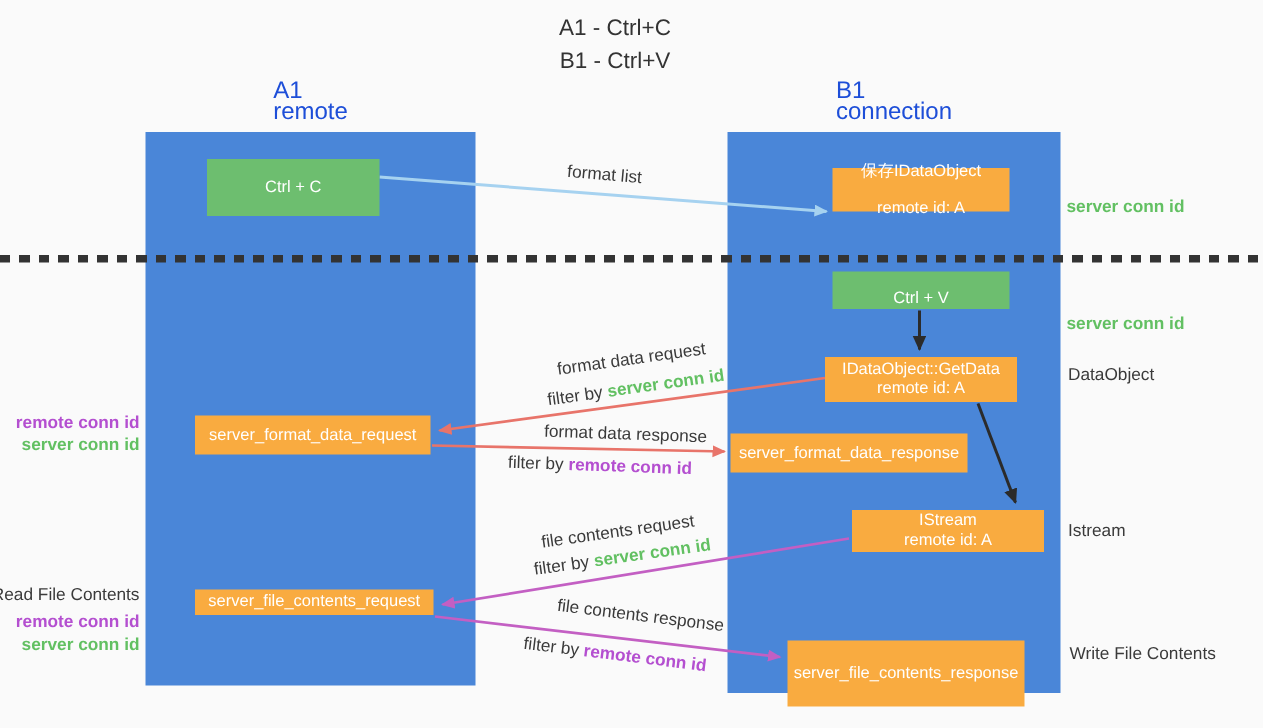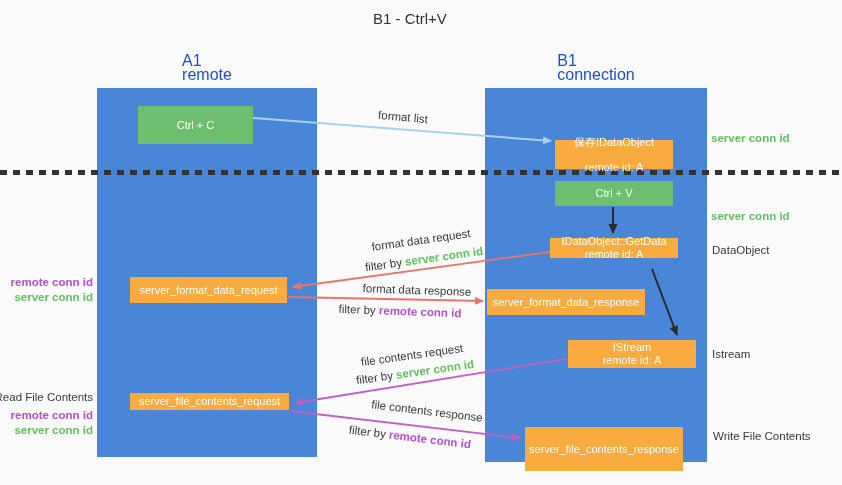--- a/index.html
+++ b/index.html
@@ -63,20 +63,21 @@
   .side-label.right-align { text-align:right; }
   .conn-green  { color:#62c062; font-weight:bold; }
   .conn-purple { color:#b44fd0; font-weight:bold; }
 </style>
 </head>
 <body>
 
 <div id="canvas">
 
   <div class="title">
+    <div>A1 - Ctrl+C</div>
     <div>B1 - Ctrl+V</div>
   </div>
 
   <div class="lane-header" style="left:207px;">
     <div>A1</div>
     <div>remote</div>
   </div>
   <div class="lane-header" style="left:596px;">
     <div>B1</div>
     <div>connection</div>
@@ -108,30 +109,30 @@
     <line x1="550" y1="252" x2="293" y2="287" stroke="#e8746a" stroke-width="1.8" marker-end="url(#ah-salmon)"></line>
     <line x1="288" y1="297" x2="483" y2="301" stroke="#e8746a" stroke-width="1.8" marker-end="url(#ah-salmon)"></line>
     <line x1="566" y1="359" x2="295" y2="403" stroke="#c35fc3" stroke-width="1.8" marker-end="url(#ah-magenta)"></line>
     <line x1="290" y1="411" x2="520" y2="438" stroke="#c35fc3" stroke-width="1.8" marker-end="url(#ah-magenta)"></line>
   </svg>
 
   <div class="node green" style="left:138px; top:106px; width:115px; height:38px;">
     <span>Ctrl + C</span>
   </div>
 
-  <div class="node orange" style="left:555px; top:140px; width:118px; height:29px;gap:12px;">
+  <div class="node orange" style="left:555px; top:112px; width:118px; height:29px;gap:12px;">
     <span>保存IDataObject</span>
     <span>remote id: A</span>
   </div>
 
-  <div class="node green" style="left:555px; top:181px; width:118px; height:25px;">
+  <div class="node green" style="left:555px; top:181px; width:118px; height:25px;justify-content:flex-end;">
     <span>Ctrl + V</span>
   </div>
 
-  <div class="node orange" style="left:550px; top:238px; width:128px; height:20px;">
+  <div class="node orange" style="left:550px; top:238px; width:128px; height:30px;">
     <span>IDataObject::GetData</span>
     <span>remote id: A</span>
   </div>
 
   <div class="node orange" style="left:130px; top:277px; width:157px; height:26px;">
     <span>server_format_data_request</span>
   </div>
 
   <div class="node orange" style="left:487px; top:289px; width:158px; height:26px;">
     <span>server_format_data_response</span>

